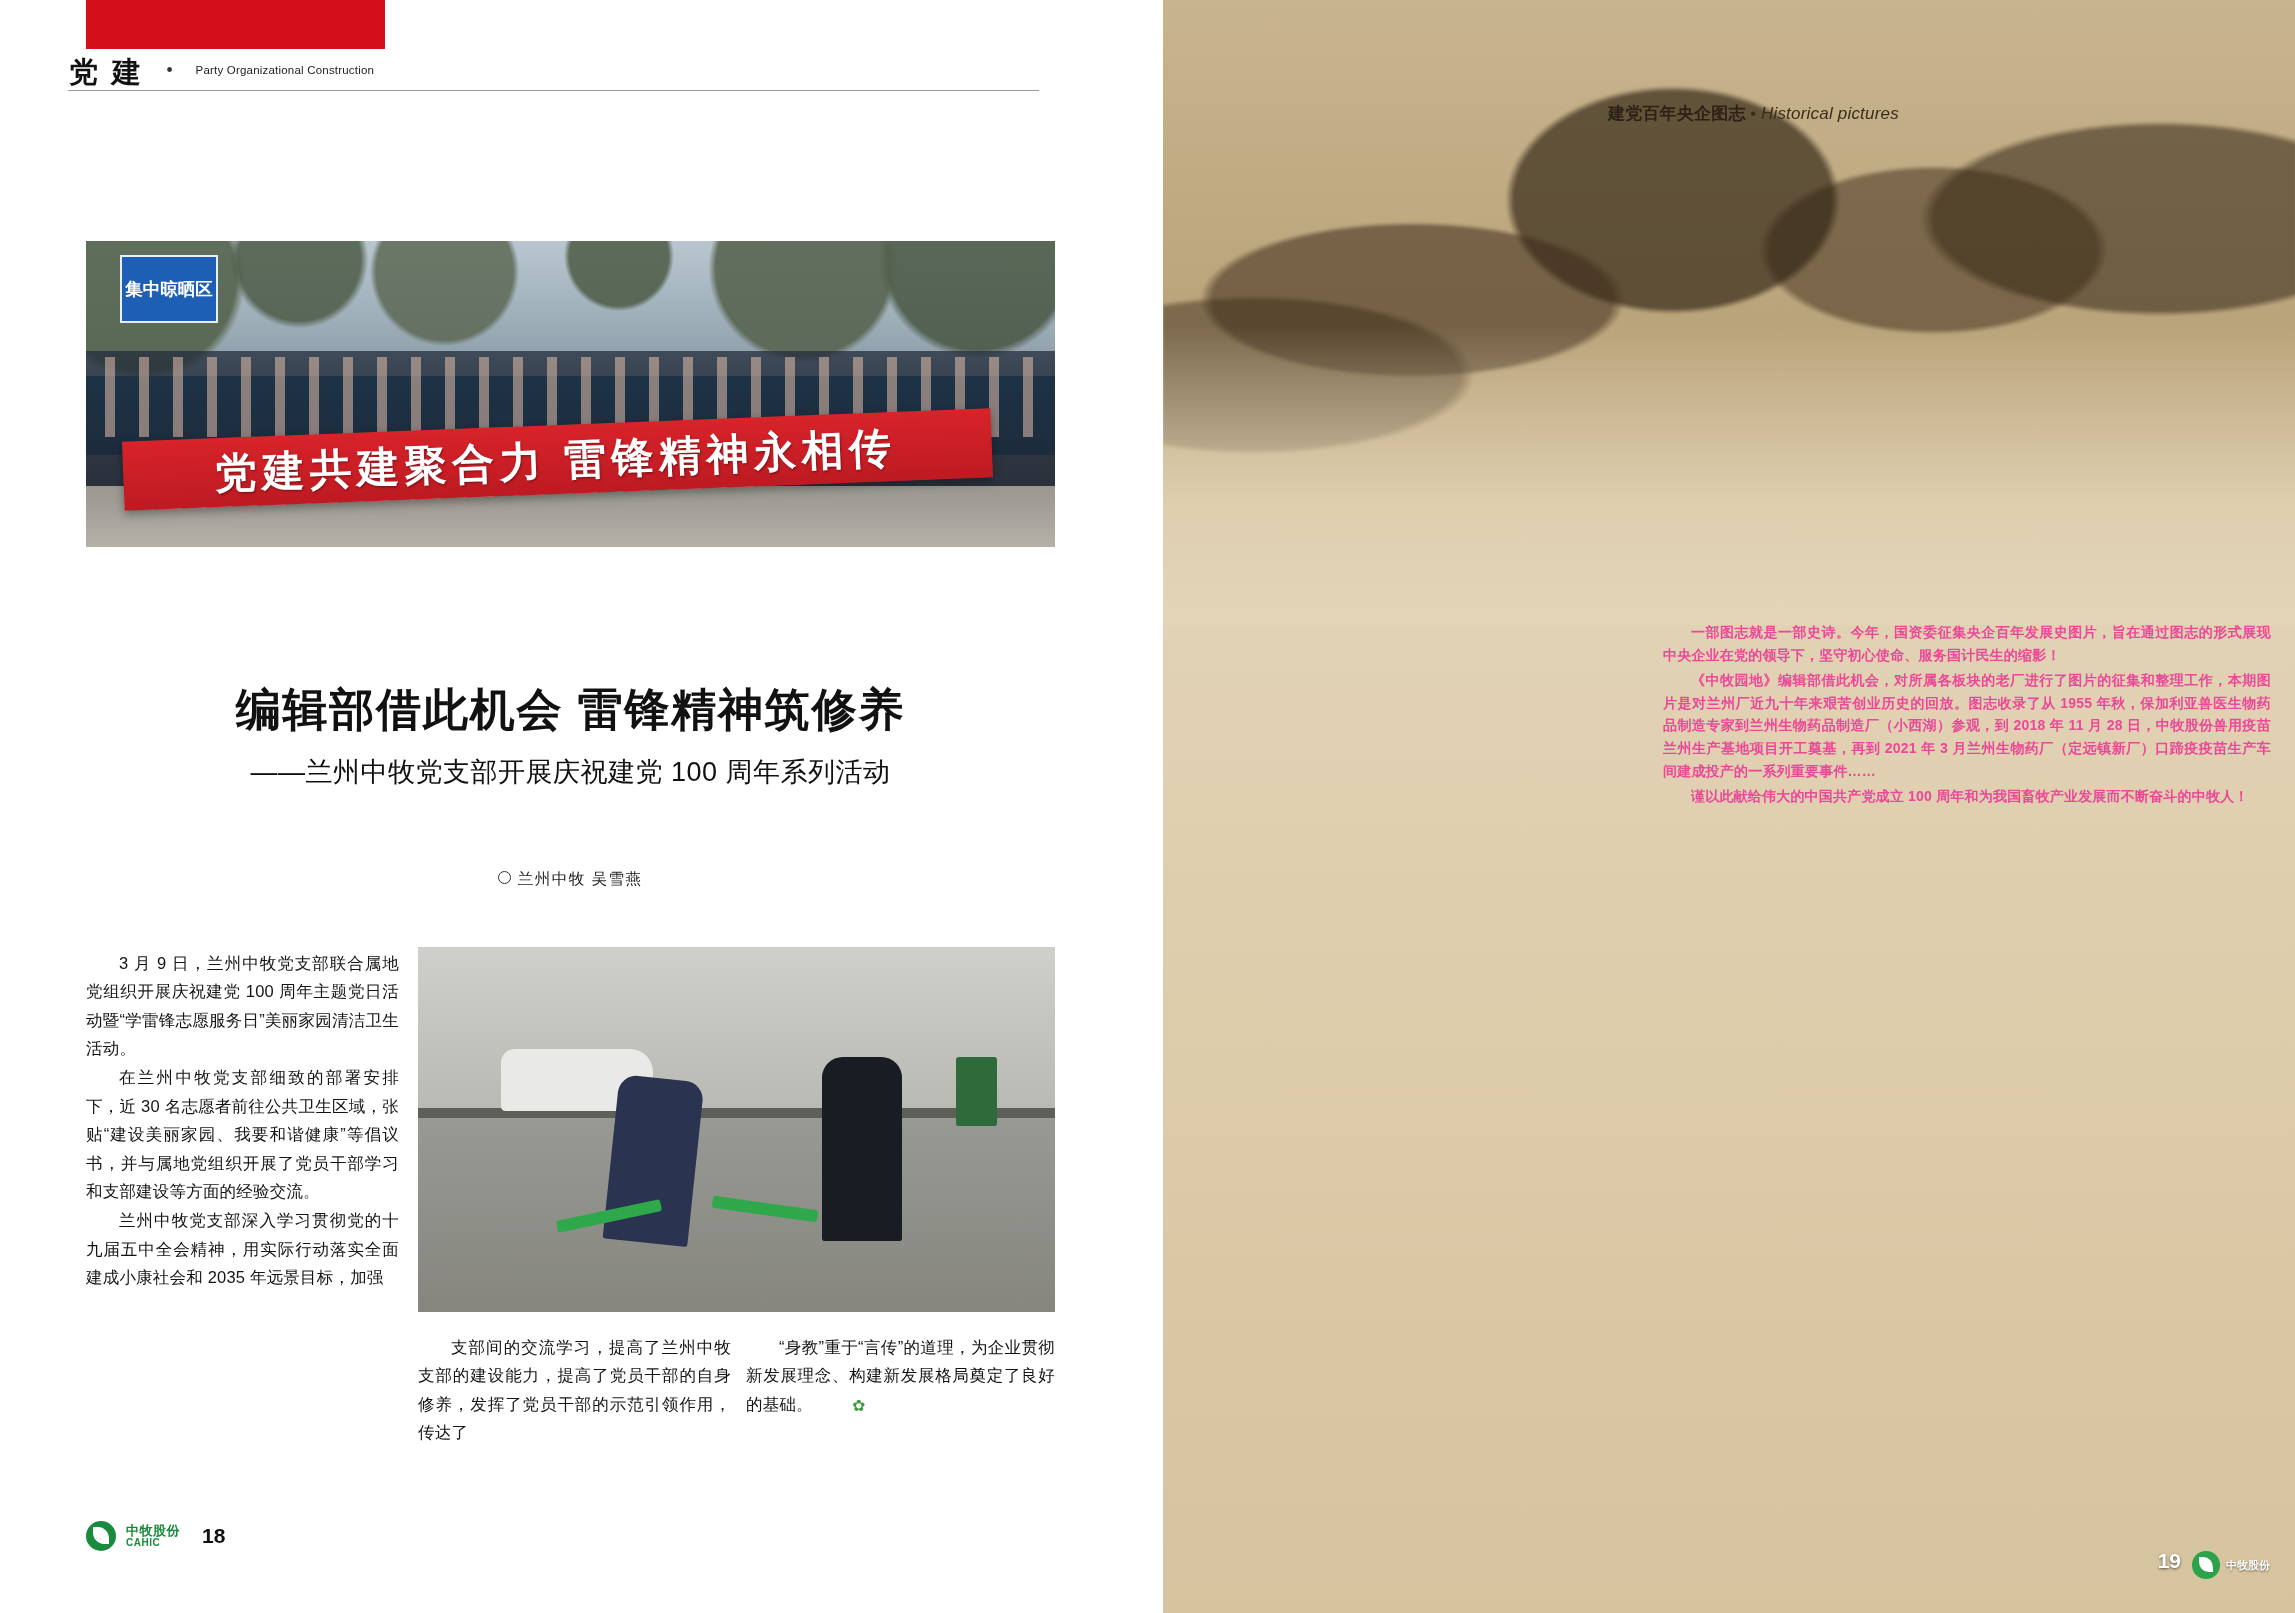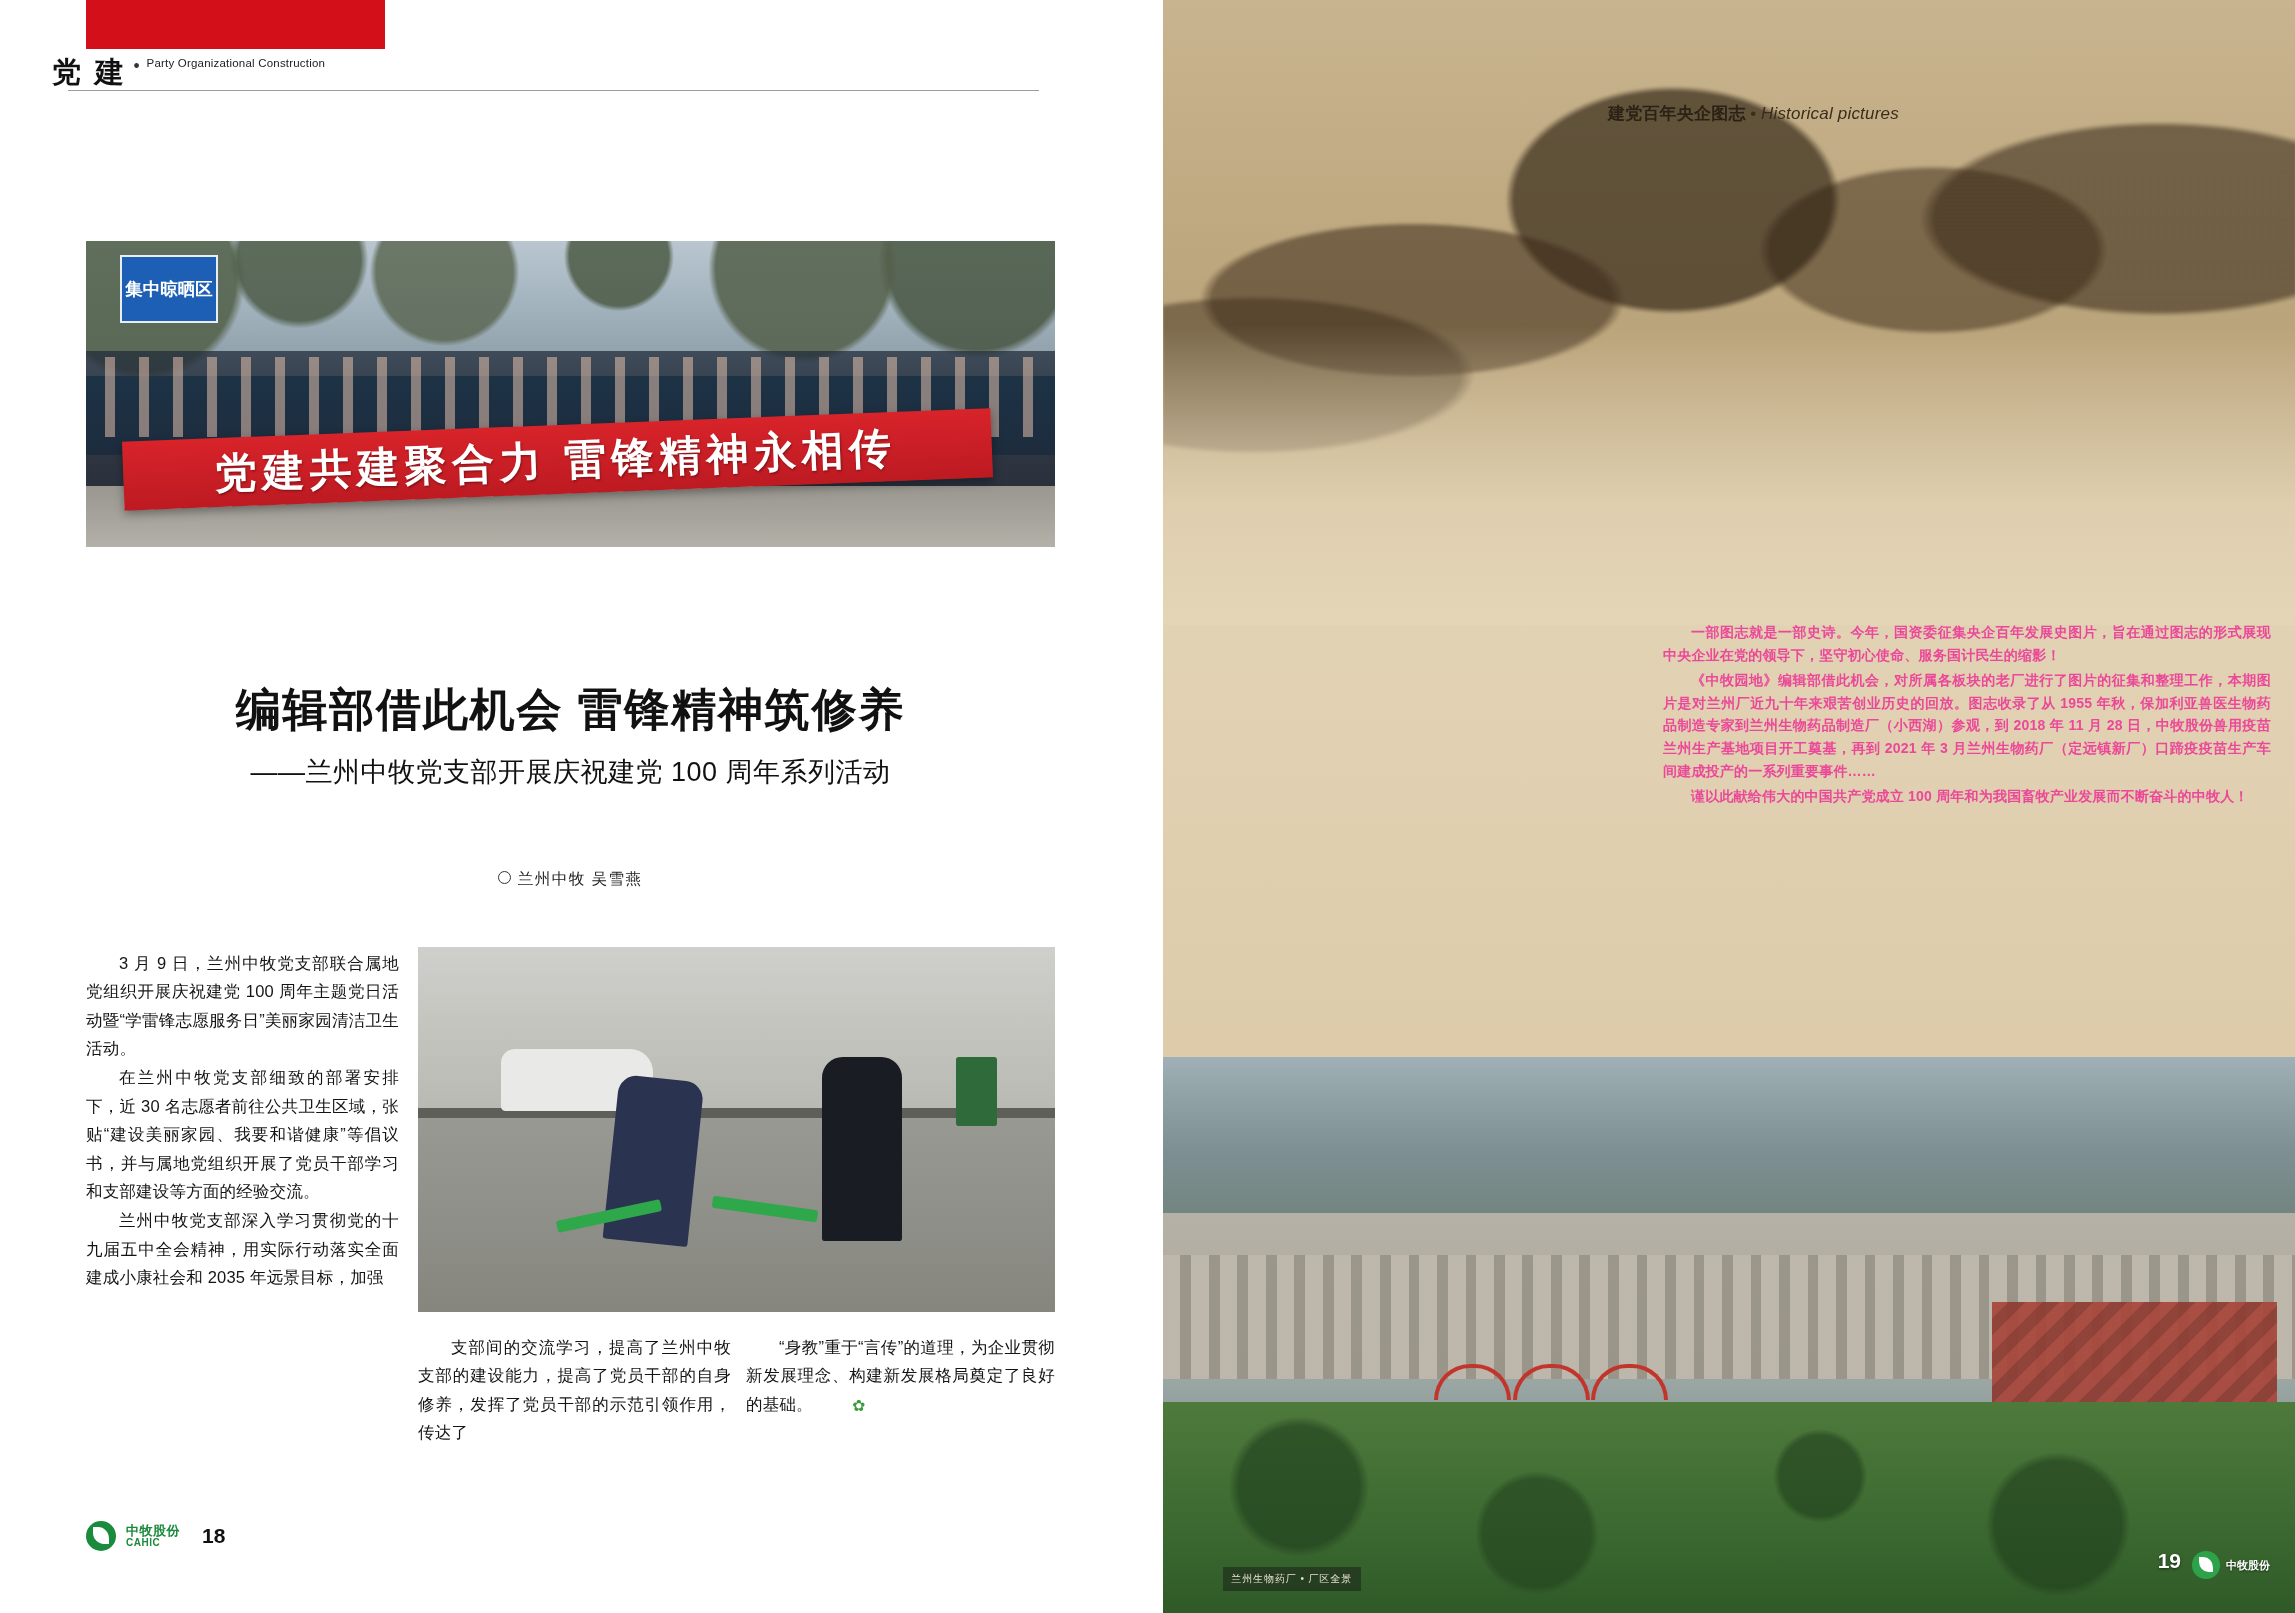--- a/index.html
+++ b/index.html
@@ -40,25 +40,25 @@
     position: absolute;
     left: 68px;
     top: 90px;
     width: 971px;
     height: 1.4px;
     background: #9c9c9c;
   }
 
   .header-label {
     position: absolute;
-    left: 52px;
+    left: 69px;
     top: 58px;
     display: flex;
-    align-items: flex-start;
-    gap: 7px;
+    align-items: center;
+    gap: 23px;
   }
   .header-label .cn {
     font-size: 29px;
     font-weight: bold;
     letter-spacing: 2.8px;
     color: #111;
     line-height: 1;
     font-family: "Liberation Sans", sans-serif;
   }
   .header-label .dot {
@@ -529,33 +529,20 @@
     <div class="rp-caption">
       <span class="cn">建党百年央企图志</span><span class="sep">•</span><span class="en">Historical pictures</span>
     </div>
 
     <div class="rp-body">
       <p>一部图志就是一部史诗。今年，国资委征集央企百年发展史图片，旨在通过图志的形式展现中央企业在党的领导下，坚守初心使命、服务国计民生的缩影！</p>
       <p>《中牧园地》编辑部借此机会，对所属各板块的老厂进行了图片的征集和整理工作，本期图片是对兰州厂近九十年来艰苦创业历史的回放。图志收录了从 1955 年秋，保加利亚兽医生物药品制造专家到兰州生物药品制造厂（小西湖）参观，到 2018 年 11 月 28 日，中牧股份兽用疫苗兰州生产基地项目开工奠基，再到 2021 年 3 月兰州生物药厂（定远镇新厂）口蹄疫疫苗生产车间建成投产的一系列重要事件……</p>
       <p>谨以此献给伟大的中国共产党成立 100 周年和为我国畜牧产业发展而不断奋斗的中牧人！</p>
     </div>
 
-    <div class="rp-photo-bottom">
-      <div class="mtn"></div>
-      <div class="city"></div>
-      <div class="river"></div>
-      <div class="bridge">
-        <div class="arc a1"></div>
-        <div class="arc a2"></div>
-        <div class="arc a3"></div>
-      </div>
-      <div class="redroofs"></div>
-      <div class="green"></div>
-      <div class="plaque">兰州生物药厂 • 厂区全景</div>
-    </div>
 
     <div class="page-num-right">19</div>
 
     <div class="footer-right-logo">
       <div class="badge"></div>
       <div class="txt">中牧股份</div>
     </div>
   </div>
 
 </div>

